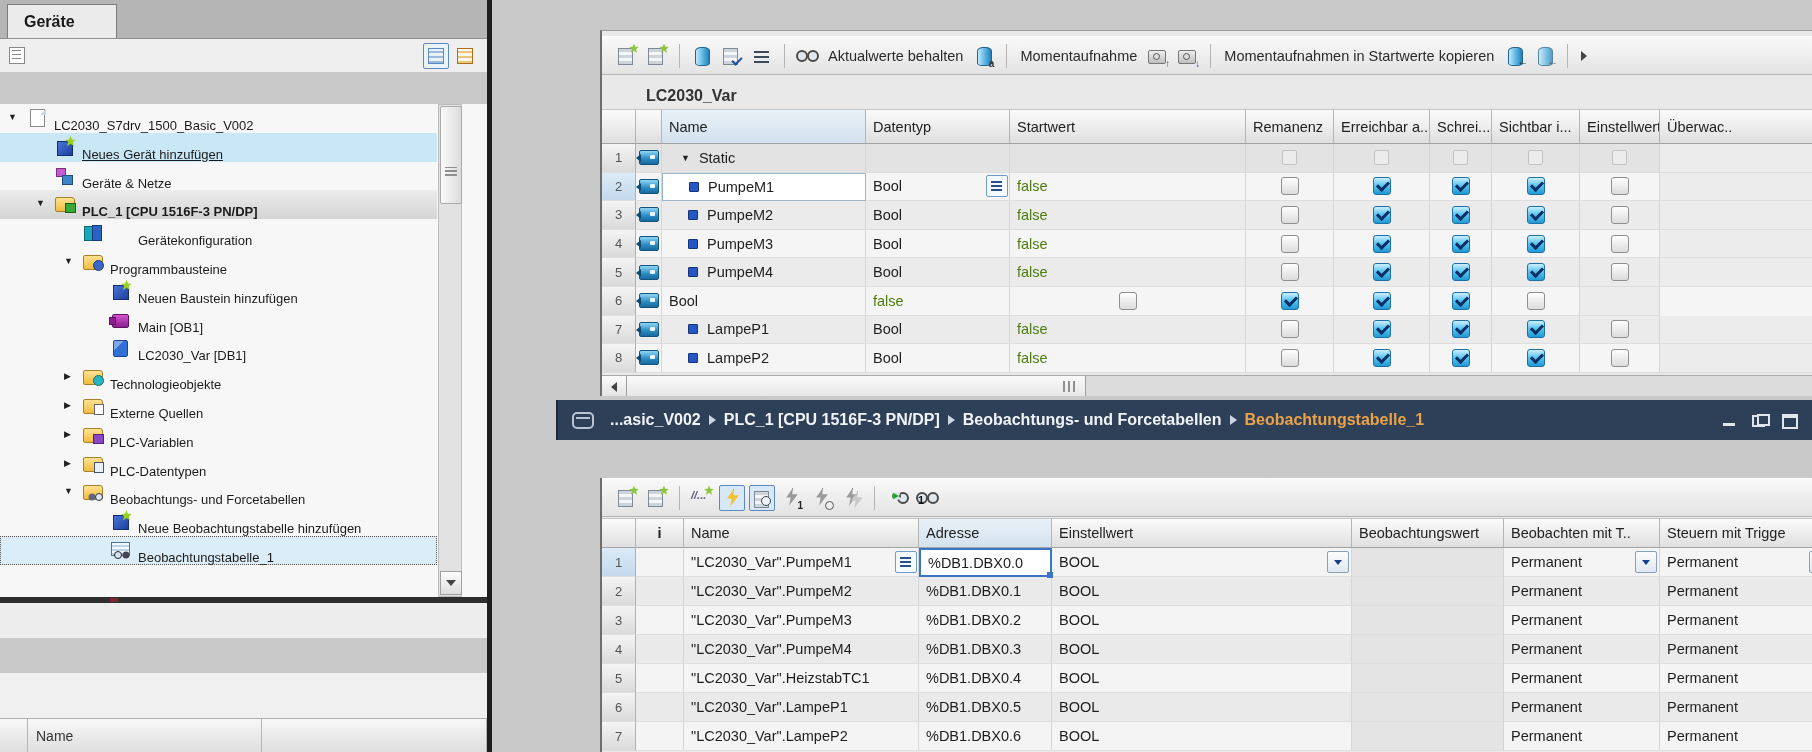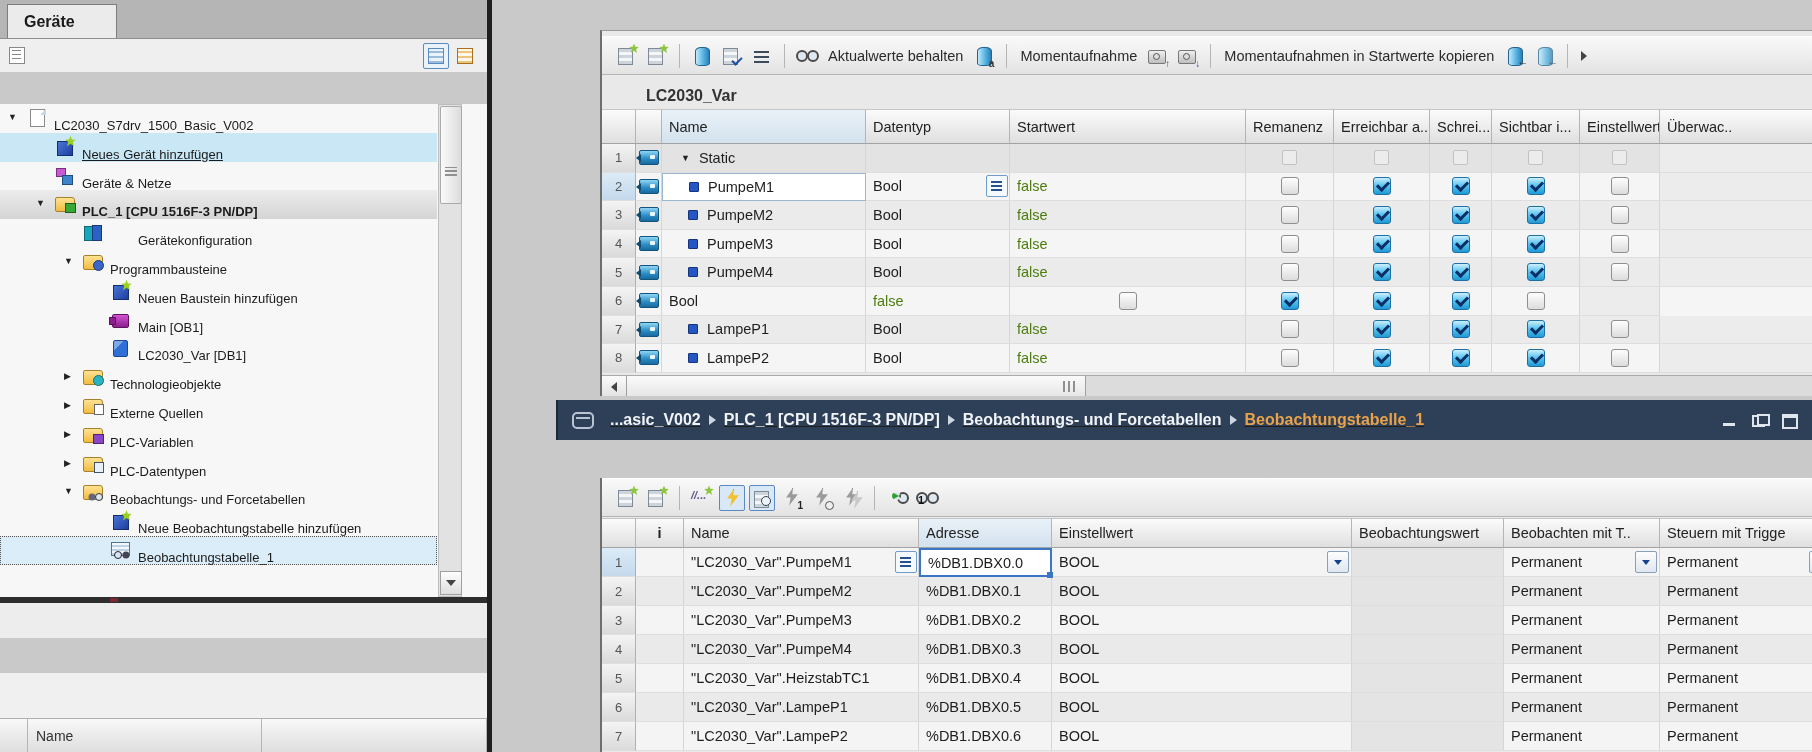--- a/index.html
+++ b/index.html
@@ -117,21 +117,21 @@
   .btn-browse::before{content:'';position:absolute;left:4px;top:4px;width:11px;height:11px;background:repeating-linear-gradient(0deg,#28508c 0 2px,transparent 2px 4px);}
   .btn-drop{width:20px;height:20px;background:linear-gradient(#fdfdfd,#dfe7f0);border:1px solid #8aa0b8;border-radius:2px;display:flex;align-items:center;justify-content:center;margin-left:auto;margin-right:2px;flex:none;}
   .btn-drop b{width:0;height:0;border-left:4px solid transparent;border-right:4px solid transparent;border-top:5px solid #16418c;}
   
   .hsb{position:absolute;left:0;top:344px;width:100%;height:22px;background:#dcdcdc;border-top:1px solid #aaa;box-sizing:border-box;}
   .hsb-left{position:absolute;left:0;top:0;width:24px;height:21px;background:linear-gradient(#fbfbfb,#e2e2e2);border-right:1px solid #9f9f9f;display:flex;align-items:center;justify-content:center;}
   .hsb-thumb{position:absolute;left:25px;top:0;width:458px;height:21px;background:linear-gradient(#fafafa,#e6e6e6);border-right:1px solid #9f9f9f;}
   .hsb-grip{position:absolute;right:8px;top:5px;width:14px;height:11px;background:repeating-linear-gradient(90deg,#909090 0 2px,transparent 2px 5px);}
   .hsb-right{position:absolute;right:0;top:0;width:24px;height:21px;background:linear-gradient(#fbfbfb,#e2e2e2);border-left:1px solid #9f9f9f;display:flex;align-items:center;justify-content:center;}
   
-  #crumbbar{position:absolute;left:64px;top:400px;width:1256px;height:40px;background:#2e4057;border-left:2px solid #1d2a3a;box-sizing:border-box;display:flex;align-items:center;overflow:hidden;text-decoration:underline;}
+  #crumbbar{position:absolute;left:64px;top:400px;width:1256px;height:40px;background:#2e4057;border-left:2px solid #1d2a3a;box-sizing:border-box;display:flex;align-items:center;overflow:hidden;}
   .crumb{font-weight:bold;font-size:16px;color:#f0f3f7;margin:0 8px;white-space:nowrap;}
   .crumb.active{color:#e9a24a;}
   .csep{width:0;height:0;border-top:5px solid transparent;border-bottom:5px solid transparent;border-left:7px solid #cdd6e2;flex:none;}
   .pin-icon{width:18px;height:13px;border:2px solid #b8c4d4;border-radius:5px;margin:0 8px 0 14px;position:relative;flex:none;}
   .pin-icon::before{content:'';position:absolute;left:2px;top:3px;right:2px;height:2px;background:#b8c4d4;}
   .winbtns{margin-left:auto;display:flex;align-items:center;gap:14px;padding-right:14px;}
   .wb{width:16px;height:13px;position:relative;}
   .wb-min::before{content:'';position:absolute;left:1px;bottom:1px;width:12px;height:3px;background:#dfe6ee;}
   .wb-float::before{content:'';position:absolute;left:0;bottom:0;width:9px;height:8px;border:2px solid #dfe6ee;}
   .wb-float::after{content:'';position:absolute;left:5px;top:0;width:9px;height:8px;border:2px solid #dfe6ee;background:#2e4057;}

